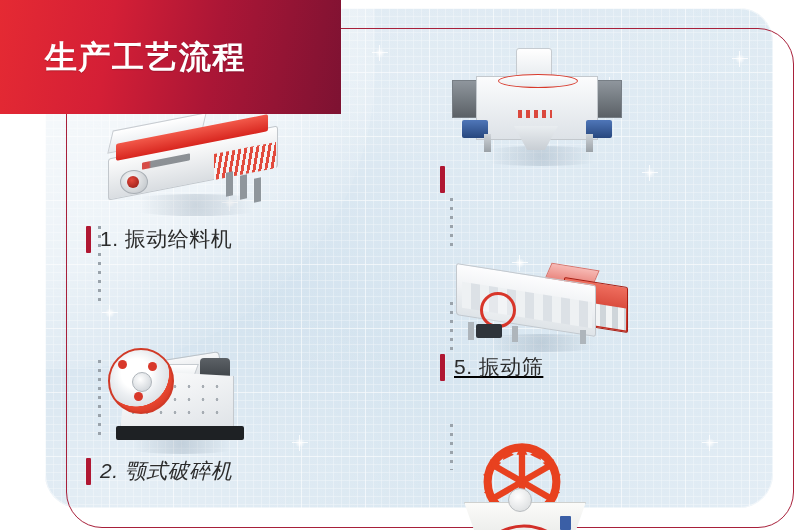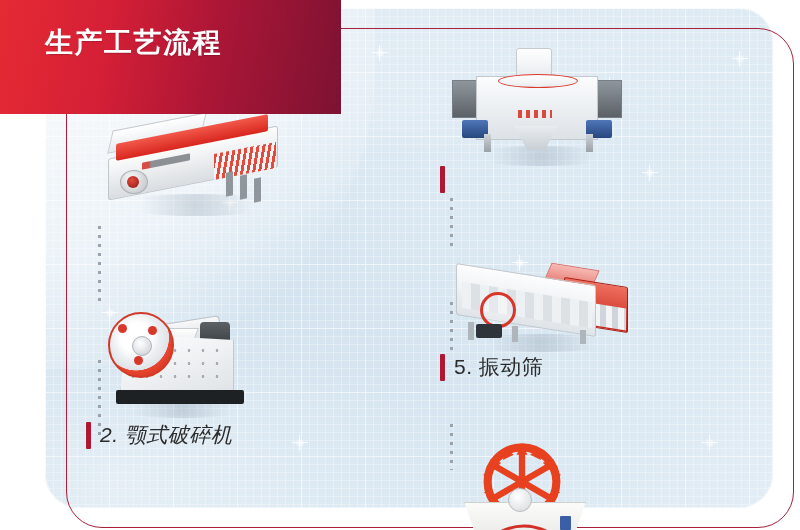--- a/index.html
+++ b/index.html
@@ -42,21 +42,21 @@
   .redframe{position:absolute;left:66px;top:28px;width:726px;height:498px;
             border:1.4px solid #a8203a;border-radius:36px;pointer-events:none;}
 
   
   .banner{position:absolute;left:0;top:0;width:341px;height:114px;
           background:linear-gradient(100deg,#e52a33 0%,#d41f36 32%,#ab1636 62%,#7d1232 100%);
           z-index:6;}
   .banner-inner{position:absolute;left:45px;top:22px;}
   .t1{font-size:31px;font-weight:bold;color:#f08a05;letter-spacing:2px;line-height:1.12;
       text-shadow:0 1px 1px rgba(0,0,0,.18);}
-  .t2{font-size:28px;font-weight:bold;color:#ffffff;letter-spacing:1.5px;line-height:1.2;margin-top:4px;
+  .t2{font-size:32px;font-weight:bold;color:#ffffff;letter-spacing:1.5px;line-height:1.2;margin-top:16px;
       text-shadow:0 1px 1px rgba(0,0,0,.18);}
 
   
   .col{position:absolute;z-index:4;}
   .col-left{left:86px;top:108px;width:300px;}
   .col-right{left:440px;top:46px;width:300px;}
 
   .dots{position:absolute;width:3px;
         background-image:linear-gradient(to bottom,#9aa3ab 0 3px,transparent 3px 9px);
         background-size:3px 9px;}
@@ -189,20 +189,24 @@
         <div class="fd-red"></div>
         <div class="fd-ribs"></div>
         <div class="fd-logo"></div>
         <div class="fd-motor">
             <i></i>
           </div>
         <div class="fd-leg" style="left:140px;top:64px;width:7px;height:24px;"></div>
         <div class="fd-leg" style="left:154px;top:67px;width:7px;height:24px;"></div>
         <div class="fd-leg" style="left:168px;top:70px;width:7px;height:24px;"></div>
       </div>
+      <div class="label">
+        <div class="bar"></div>
+        <div class="ltext">1. 振动给料机</div>
+      </div>
     </div>
 
     <div class="step" style="margin-top:78px;font-style:italic;">
       <div class="art" style="height:118px;">
         <div class="shadow-el" style="left:28px;top:100px;width:136px;height:20px;"></div>
         <div class="jw-arm"></div>
         <div class="jw-mot"></div>
         <div class="jw-hop"></div>
         <div class="jw-body"></div>
         <div class="jw-dots"></div>
@@ -241,21 +245,21 @@
         <div class="vs-mot" style="left:22px;top:74px;"></div>
         <div class="vs-mot" style="left:146px;top:74px;"></div>
         <div class="vs-leg" style="left:44px;top:88px;height:18px;"></div>
         <div class="vs-leg" style="left:146px;top:88px;height:18px;"></div>
       </div>
       <div class="label">
         <div class="bar"></div>
       </div>
     </div>
 
-    <div class="step" style="margin-top:52px;">
+    <div class="step" style="margin-top:52px;text-decoration:underline;">
       <div class="art" style="height:100px;">
         <div class="shadow-el" style="left:26px;top:86px;width:150px;height:18px;"></div>
         <div class="sc-pink"></div>
         <div class="sc-red"></div>
         <div class="sc-red2"></div>
         <div class="sc-deck"></div>
         <div class="sc-deck2"></div>
         <div class="sc-circ"></div>
         <div class="sc-mot"></div>
         <div class="sc-leg" style="left:28px;top:74px;height:18px;"></div>

